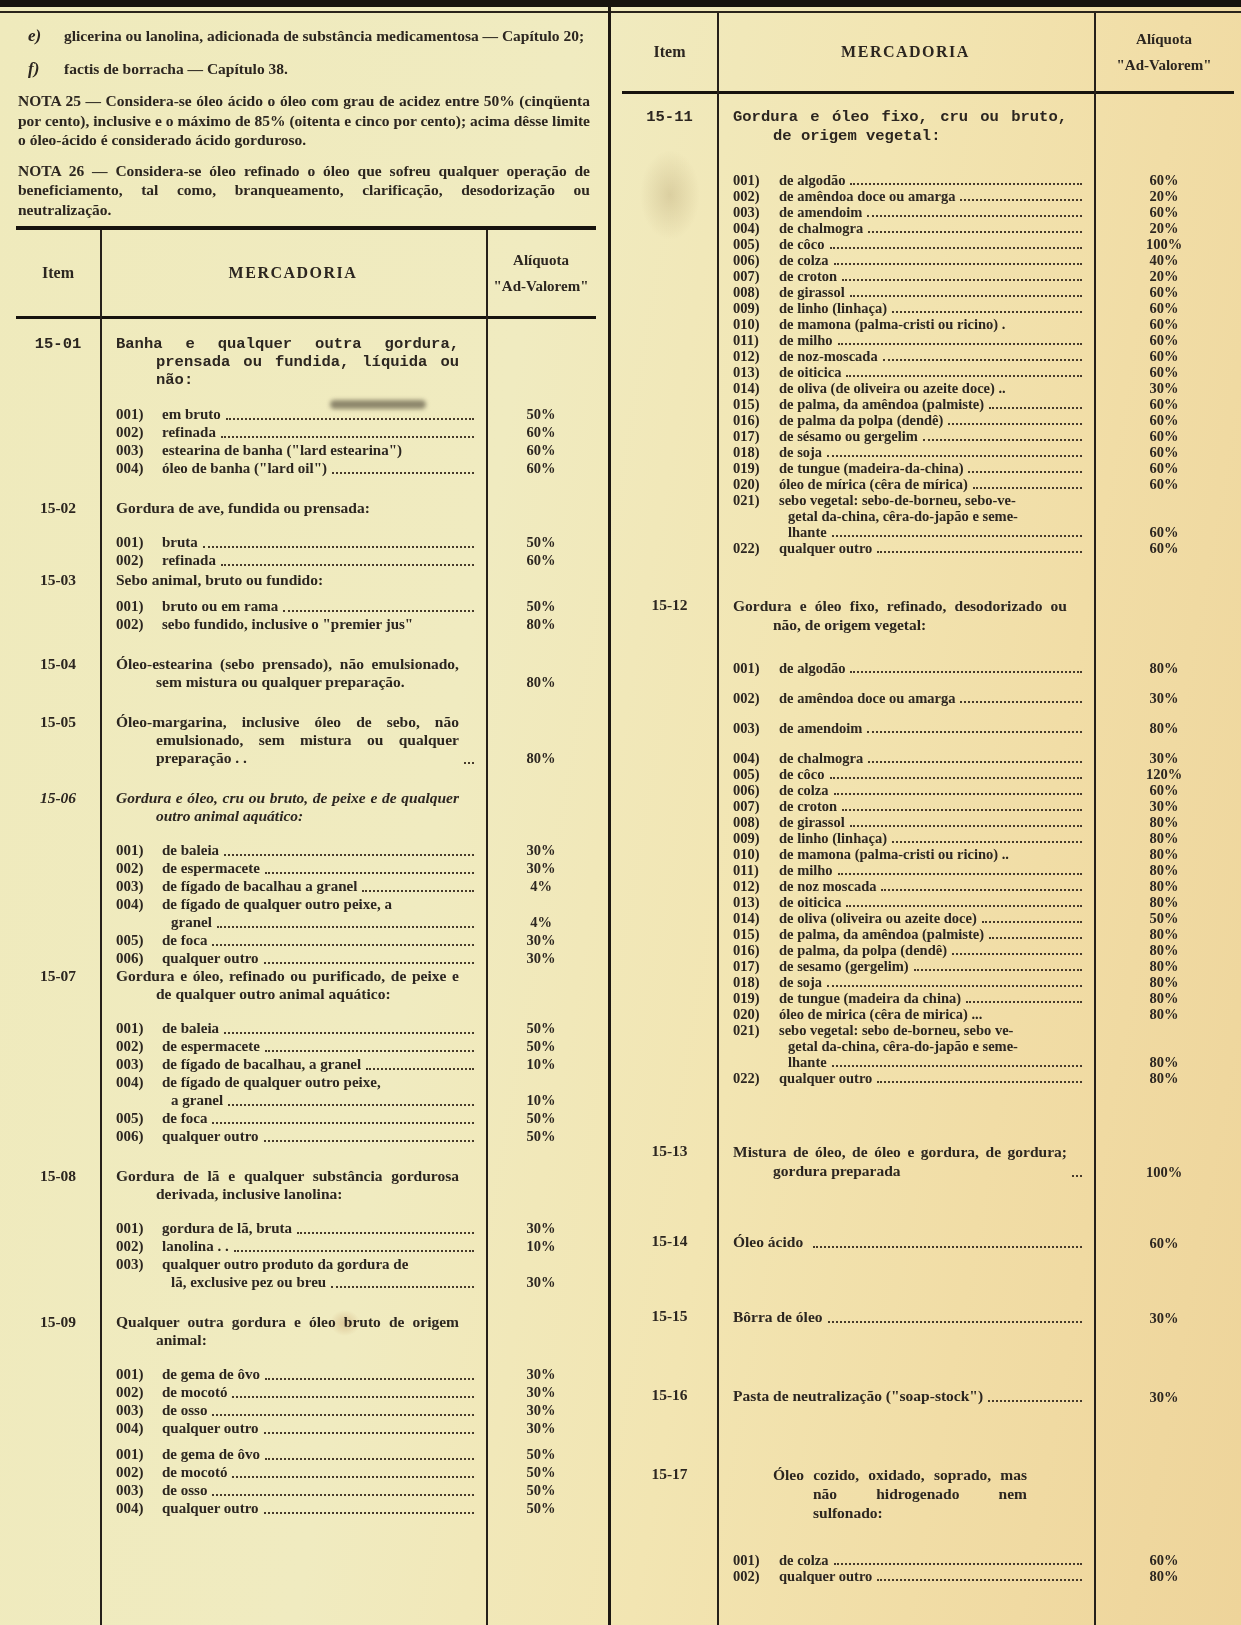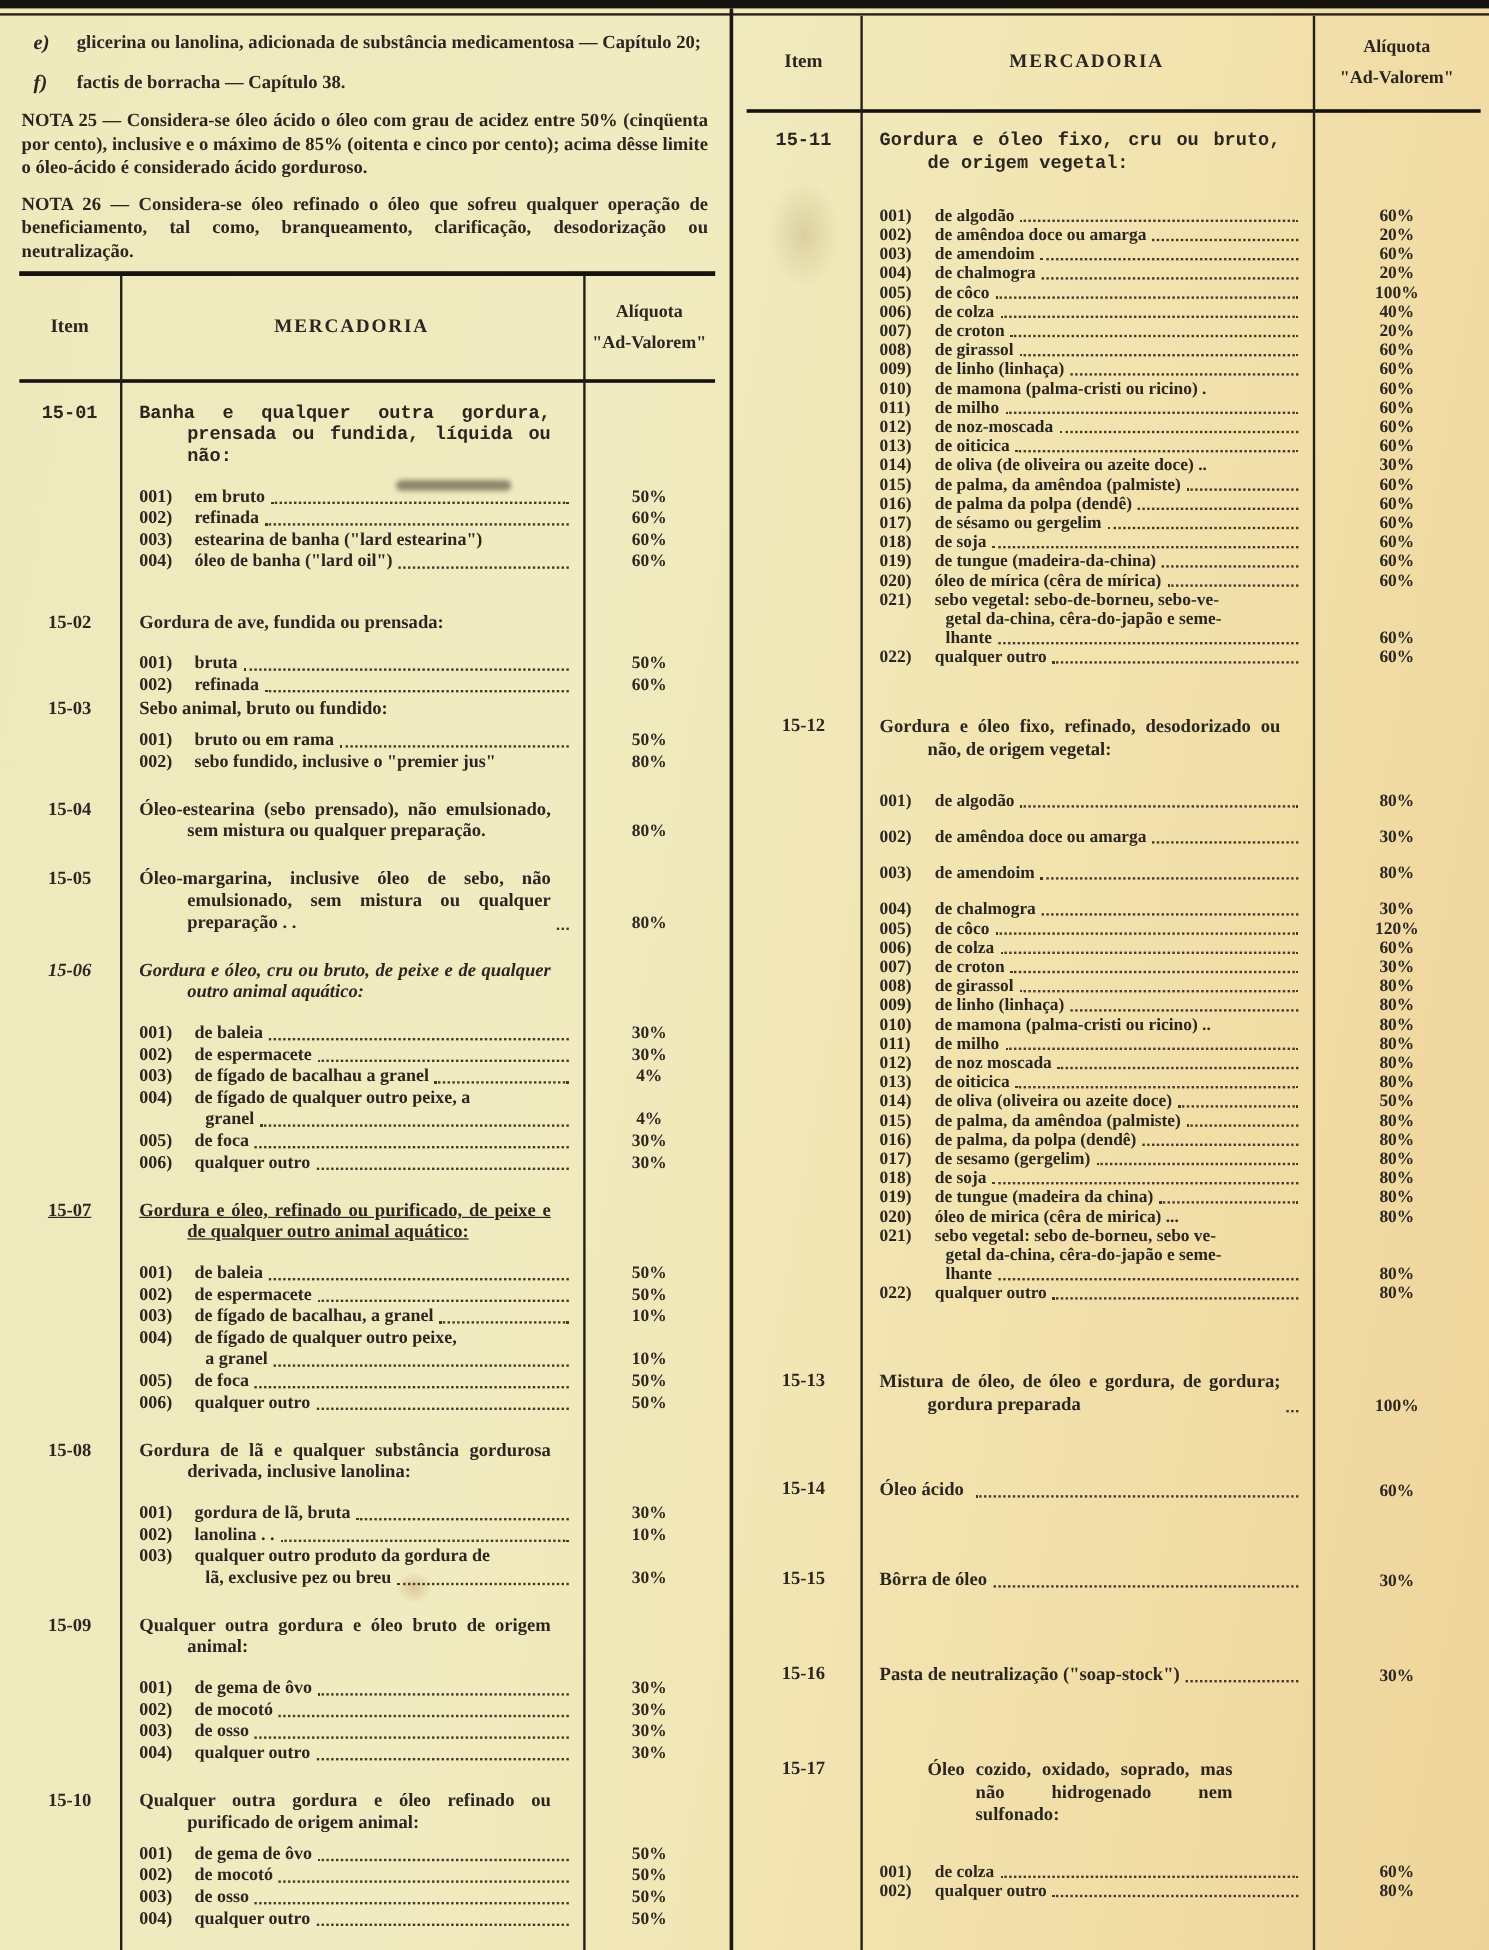--- a/index.html
+++ b/index.html
@@ -143,21 +143,21 @@
           <div class="c-item"></div>
           <div class="c-main">
             <div class="sub">
               <span class="num">004)</span>
               <span class="txt">óleo de banha ("lard oil")</span>
               <span class="leader"></span>
             </div>
           </div>
           <div class="c-rate">60%</div>
         </div>
-        <div class="row row-desc" style="margin-top: 33px;">
+        <div class="row row-desc" style="margin-top: 22px;">
           <div class="c-item">15-02</div>
           <div class="c-main">
             <div class="descline">
               <div class="desc">Gordura de ave, fundida ou prensada:</div>
               <span class="leader off"></span>
             </div>
           </div>
           <div class="c-rate"></div>
         </div>
         <div class="row row-sub" style="margin-top: 16px;">
@@ -314,21 +314,21 @@
           <div class="c-item"></div>
           <div class="c-main">
             <div class="sub">
               <span class="num">006)</span>
               <span class="txt">qualquer outro</span>
               <span class="leader"></span>
             </div>
           </div>
           <div class="c-rate">30%</div>
         </div>
-        <div class="row row-desc" style="margin-top: 22px; text-decoration: underline;">
+        <div class="row row-desc" style="">
           <div class="c-item">15-07</div>
           <div class="c-main">
             <div class="descline">
               <div class="desc">Gordura e óleo, refinado ou purificado, de peixe e de qualquer outro animal aquático:</div>
               <span class="leader off"></span>
             </div>
           </div>
           <div class="c-rate"></div>
         </div>
         <div class="row row-sub" style="margin-top: 16px;">
@@ -508,30 +508,20 @@
         <div class="row row-sub">
           <div class="c-item"></div>
           <div class="c-main">
             <div class="sub">
               <span class="num">004)</span>
               <span class="txt">qualquer outro</span>
               <span class="leader"></span>
             </div>
           </div>
           <div class="c-rate">30%</div>
-        </div>
-        <div class="row row-desc" style="margin-top: 22px;">
-          <div class="c-item">15-10</div>
-          <div class="c-main">
-            <div class="descline">
-              <div class="desc">Qualquer outra gordura e óleo refinado ou purificado de origem animal:</div>
-              <span class="leader off"></span>
-            </div>
-          </div>
-          <div class="c-rate"></div>
         </div>
         <div class="row row-sub" style="margin-top: 8px;">
           <div class="c-item"></div>
           <div class="c-main">
             <div class="sub">
               <span class="num">001)</span>
               <span class="txt">de gema de ôvo</span>
               <span class="leader"></span>
             </div>
           </div>

